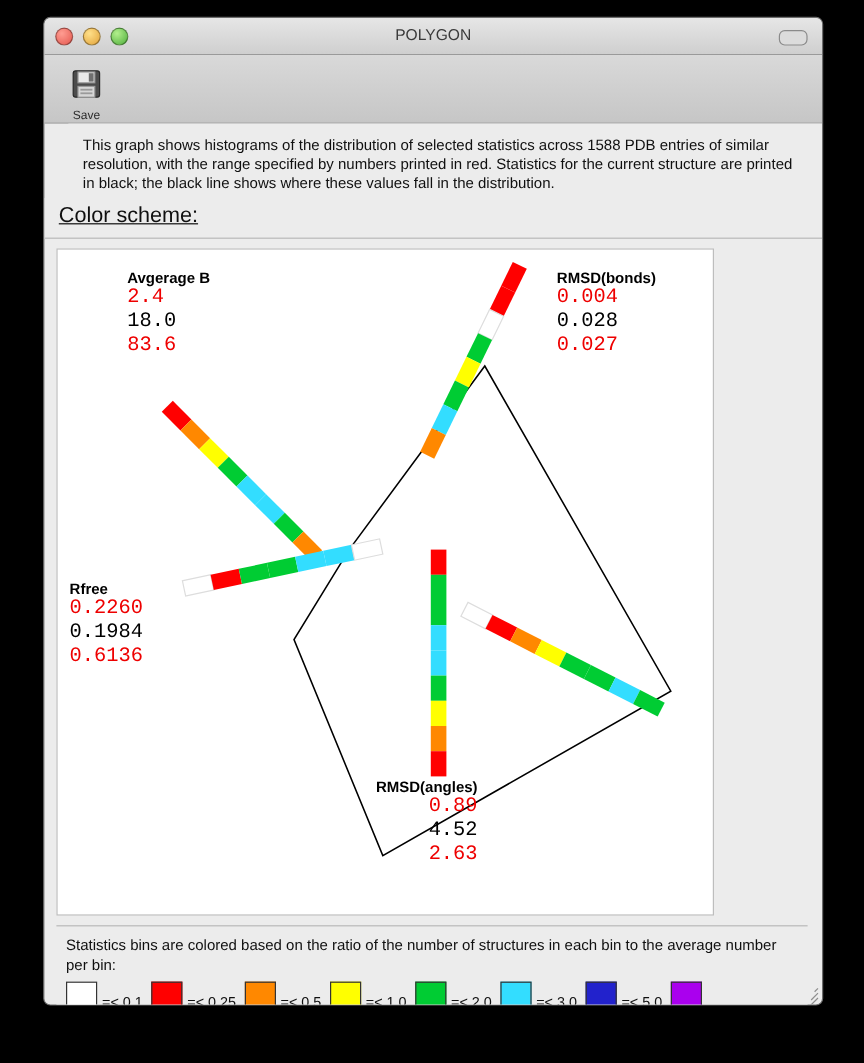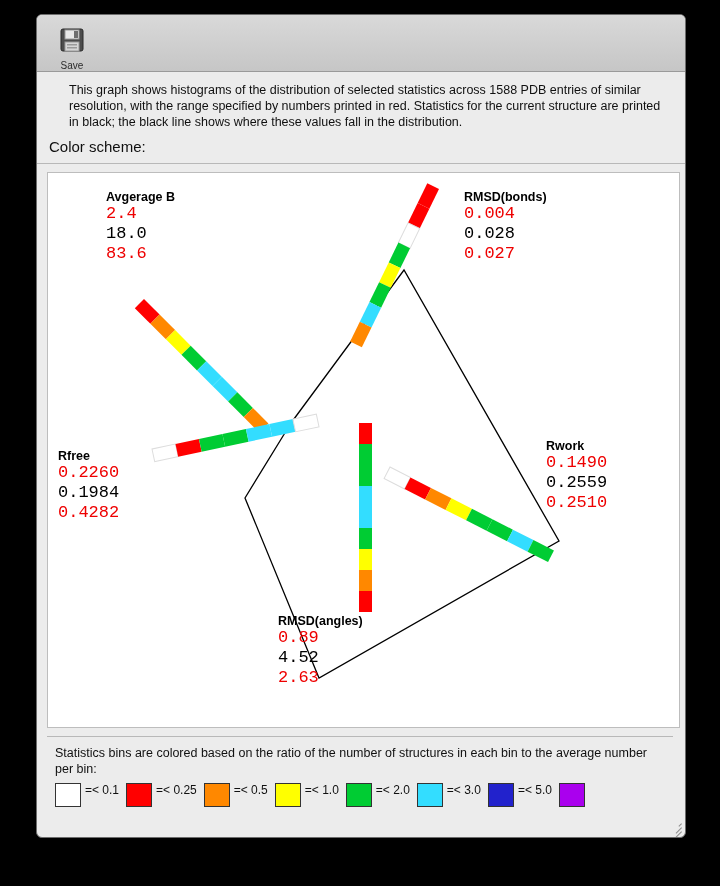--- a/index.html
+++ b/index.html
@@ -103,22 +103,23 @@
   }
   
   .scheme-row {
     display: flex;
     align-items: center;
     padding: 4px 12px 8px 12px;
     background: #ececec;
     border-bottom: 1px solid #b8b8b8;
   }
   .scheme-label {
-    font-size: 15px;
+    font-size: 18px;
     color: #101010;
+    text-decoration: underline;
   }
   .select-wrap {
     position: relative;
     width: 224px;
     height: 22px;
     background: linear-gradient(to bottom, #ffffff 0%, #e9e9e9 100%);
     border: 1px solid #9b9b9b;
     border-radius: 4px;
     display: flex;
     align-items: center;
@@ -146,21 +147,21 @@
     width: 0; height: 0;
     border-left: 3.5px solid transparent;
     border-right: 3.5px solid transparent;
   }
   .stepper i.up   { border-bottom: 4px solid #fff; margin-bottom: 2px; }
   .stepper i.down { border-top: 4px solid #fff; }
   
   .plot-area {
     position: relative;
     margin: 8px 10px 0 10px;
-    width: 633px;
+    width: 548px;
     height: 556px;
     background: #ffffff;
     border: 1px solid #bdbdbd;
     box-sizing: border-box;
   }
   .plot-area svg { position: absolute; left: 0; top: 0; }
   .lbl {
     position: absolute;
     font-family: "Liberation Sans", sans-serif;
     white-space: nowrap;
@@ -194,21 +195,21 @@
     color: #101010;
     padding: 0 4px 6px 4px;
   }
   .swatches {
     display: flex;
     align-items: center;
     padding-left: 4px;
   }
   .sw-item {
     display: flex;
-    align-items: flex-start;
+    align-items: flex-end;
     margin-right: 7px;
   }
   .sw {
     width: 26px;
     height: 24px;
     border: 1px solid #333;
     box-sizing: border-box;
   }
   .sw-lab {
     font-size: 12px;
@@ -227,20 +228,29 @@
     position: absolute;
     background: #8d8d8d;
     height: 1px;
   }
 </style>
 </head>
 <body>
 
 <div class="window">
 
+  <div class="titlebar">
+    <div class="traffic">
+      <div class="dot red"></div>
+      <div class="dot yellow"></div>
+      <div class="dot green"></div>
+    </div>
+    <div class="win-title">POLYGON</div>
+    <div class="resize-pill"></div>
+  </div>
 
   <div class="toolbar">
     <div class="tool-btn">
       <span class="glyph">
         <svg width="30" height="30" viewBox="0 0 30 30">
           <rect x="4" y="4" width="22" height="22" rx="2" fill="#4c4c4c" stroke="#2a2a2a"></rect>
           <rect x="8" y="5" width="14" height="9" fill="#e9e9e9" stroke="#9a9a9a"></rect>
           <rect x="17" y="6" width="4" height="7" fill="#6f6f6f"></rect>
           <rect x="8" y="17" width="14" height="9" fill="#d6d6d6" stroke="#9a9a9a"></rect>
           <rect x="10" y="19" width="10" height="1.5" fill="#9a9a9a"></rect>
@@ -335,39 +345,33 @@
       <span class="v red">83.6</span>
     </div>
 
     <div class="lbl" style="left:416px; top:17px;">
       <span class="name">RMSD(bonds)</span>
       <span class="v red">0.004</span>
       <span class="v black">0.028</span>
       <span class="v red">0.027</span>
     </div>
 
-    <div class="lbl" style="left:498px; top:266px;">
-      <span class="name">Rwork</span>
-      <span class="v red">0.1490</span>
-      <span class="v black">0.2559</span>
-      <span class="v red">0.2510</span>
-    </div>
-
-    <div class="lbl" style="left:230px; top:441px; text-align:left; width:120px;">
+
+    <div class="lbl" style="left:230px; top:441px; text-align:right; width:120px;">
       <span class="name">RMSD(angles)</span>
       <span class="v red">0.89</span>
       <span class="v black">4.52</span>
       <span class="v red">2.63</span>
     </div>
 
     <div class="lbl" style="left:10px; top:276px;">
       <span class="name">Rfree</span>
       <span class="v red">0.2260</span>
       <span class="v black">0.1984</span>
-      <span class="v red">0.4282</span>
+      <span class="v red">0.6136</span>
     </div>
   </div>
 
   <div class="legend">
     <div class="legend-text">Statistics bins are colored based on the ratio of the number of structures in each bin to the average number per bin:</div>
     <div class="swatches">
       <div class="sw-item">
         <span class="sw" style="background:#ffffff"></span>
         <span class="sw-lab">=&lt; 0.1</span>
       </div>

